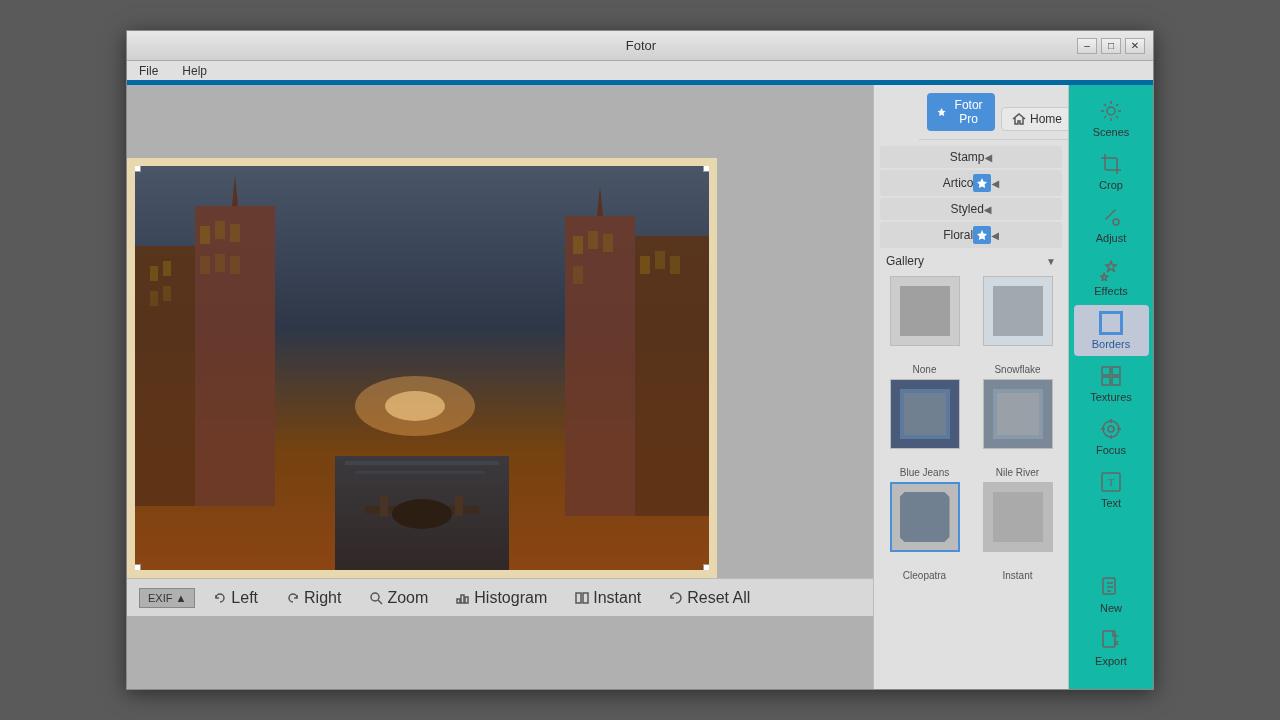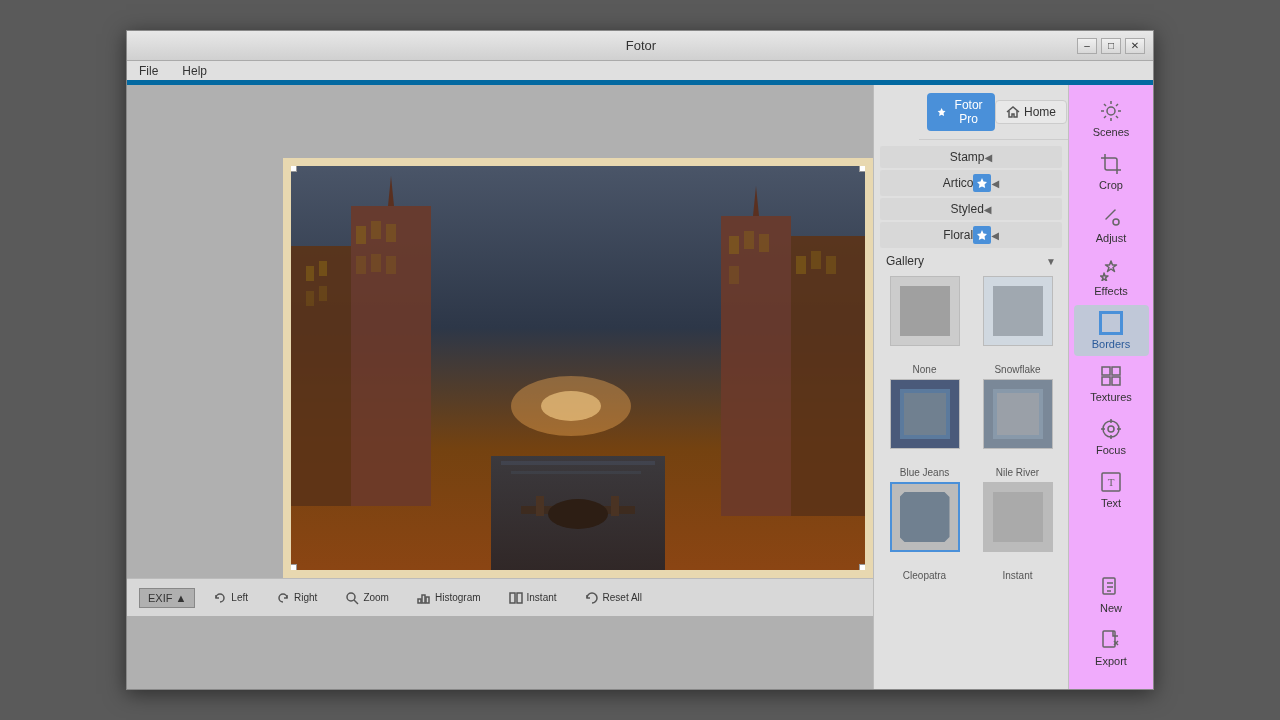--- a/index.html
+++ b/index.html
@@ -76,21 +76,21 @@
     }
     .main-area {
       display: flex;
       flex: 1;
       overflow: hidden;
     }
     .canvas-area {
       flex: 1;
       background: #b0b0b0;
       display: flex;
-      align-items: flex-end;
+      align-items: flex-start;
       justify-content: center;
       position: relative;
       flex-direction: column;
     }
     .image-frame {
       position: relative;
       width: 590px;
       height: 420px;
     }
     .image-display {
@@ -142,35 +142,36 @@
       gap: 3px;
       color: #333;
     }
     .toolbar-btn {
       display: flex;
       align-items: center;
       gap: 4px;
       padding: 3px 10px;
       cursor: pointer;
       color: #333;
-      font-size: 10px;
+      font-size: 16px;
       border-radius: 3px;
     }
     .toolbar-btn svg { width: 14px; height: 14px; }
     .right-panel {
       width: 195px;
       background: #e0e0e0;
       border-left: 1px solid #bbb;
       display: flex;
       flex-direction: column;
     }
     .pro-header {
       padding: 8px;
       display: flex;
-      align-items: center;
+      align-items: flex-end;
+      gap: 6px;
       background: #e0e0e0;
       border-bottom: 1px solid #ccc;
       flex-shrink: 0;
       margin-left: 45px;
     }
     .fotor-pro-btn {
       flex: 1;
       background: #4a90d9;
       color: white;
       border: none;
@@ -294,21 +295,21 @@
       height: 50px;
       background: #aaa;
     }
     .border-name {
       font-size: 10px;
       color: #555;
       margin-top: 18px;
     }
     .right-toolbar {
       width: 85px;
-      background: #f0abfc;
+      background: #14b8a6;
       border-left: 1px solid #c0c0c0;
       display: flex;
       flex-direction: column;
       align-items: center;
       padding: 8px 0;
       gap: 2px;
       flex-shrink: 0;
     }
     .tool-item {
       display: flex;

